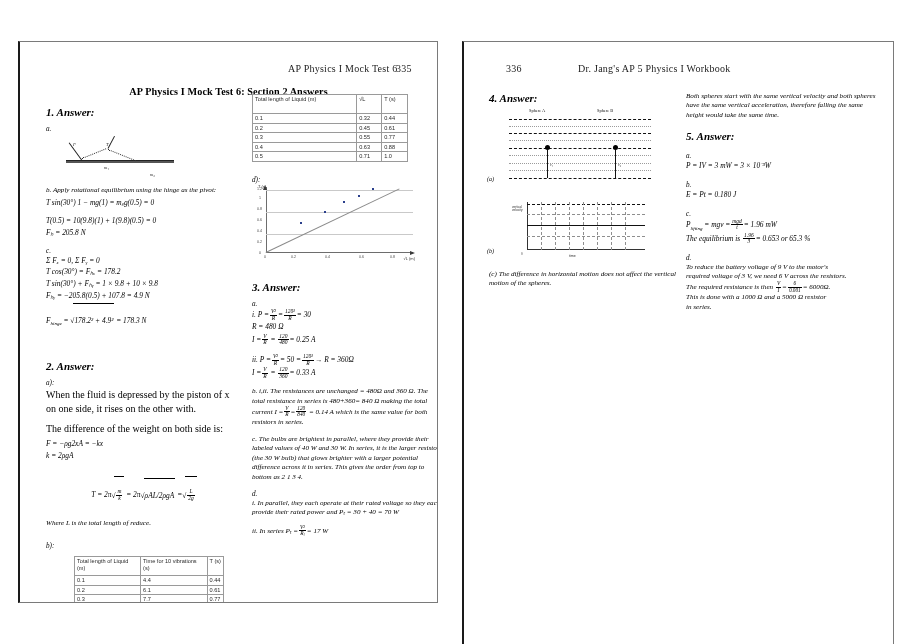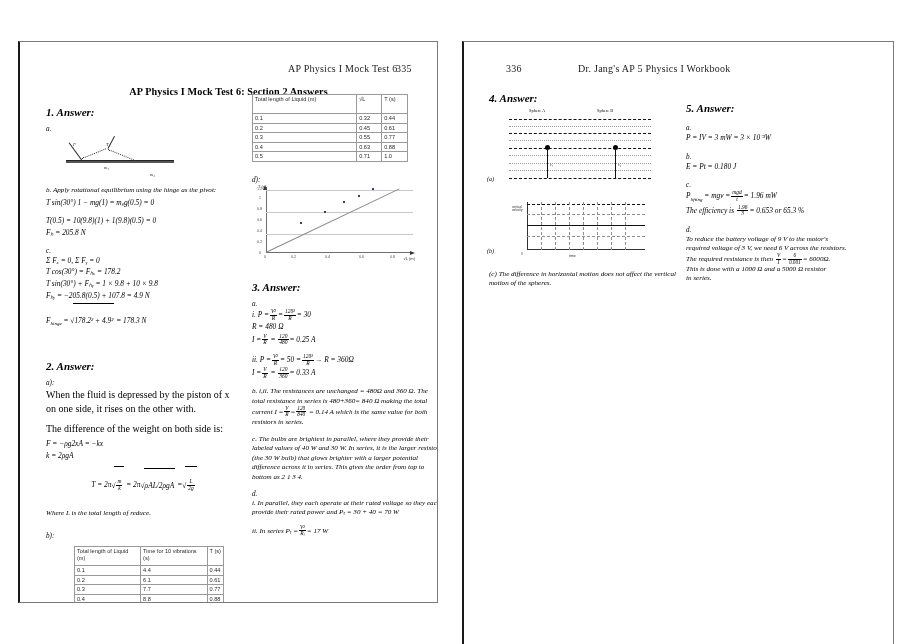--- a/index.html
+++ b/index.html
@@ -269,21 +269,21 @@
         </div>
 
         <div class="qhead" style="margin-top:22px;">2. Answer:</div>
 
         <div class="plabel" style="margin-top:7px;">a):</div>
         <div class="plain">When the fluid is depressed by the piston of x on one side, it rises on the other with.</div>
         <div class="plain" style="margin-top:7px;">The difference of the weight on both side is:</div>
         <div class="eq">F = −ρg2xA = −kx</div>
         <div class="eq">k = 2ρgA</div>
 
-        <div class="eq eqc" style="margin-top:5px;">
+        <div class="eq eqc" style="margin-top:15px;">
           <span>T = 2π</span><span class="sq"></span><span class="rad"><span class="frac"><span>m</span><span class="den">k</span></span></span>
           <span>= 2π</span><span class="sq"></span><span class="rad">ρAL/2ρgA</span>
           <span>=</span><span class="sq"></span><span class="rad"><span class="frac"><span>L</span><span class="den">2g</span></span></span>
         </div>
 
         <div class="ital" style="margin-top:5px;">Where L is the total length of reduce.</div>
 
         <div class="plabel" style="margin-top:14px;">b):</div>
 
         <table class="dt" style="margin:6px 0 0 28px; width:150px;">
@@ -485,36 +485,37 @@
           <div class="gmark" style="left:10px; bottom:2px;">0</div>
           <div class="gxlabel">time</div>
         </div>
         <div class="subfiglbl" style="position:relative; left:-2px; top:-10px;">(b)</div>
 
         <div class="ital" style="margin-top:6px;">(c) The difference in horizontal motion does not affect the vertical motion of the spheres.</div>
       </div>
 
       <div class="col" style="left:222px; width:190px; top:50px;">
 
+        <div class="ital">Both spheres start with the same vertical velocity and both spheres have the same vertical acceleration, therefore falling the same height would take the same time.</div>
 
         <div class="qhead" style="margin-top:10px;">5. Answer:</div>
 
         <div class="plabel" style="margin-top:10px;">a.</div>
         <div class="eq">P = IV = 3 mW  = 3 × 10⁻³W</div>
 
         <div class="plabel" style="margin-top:9px;">b.</div>
         <div class="eq">E  =  Pt  =  0.180 J</div>
 
         <div class="plabel" style="margin-top:9px;">c.</div>
         <div class="eq">
           <span>P</span><sub>lifting</sub>
           <span>= mgv  =</span><span class="frac"><span>mgd</span><span class="den">t</span></span><span>= 1.96 mW</span>
         </div>
         <div class="eq">
-          <span>The efficiency is</span> <span class="frac"><span>1.96</span><span class="den">3</span></span><span>= 0.653 or 65.3 %</span>
+          <span>The equilibrium is</span> <span class="frac"><span>1.96</span><span class="den">3</span></span><span>= 0.653 or 65.3 %</span>
         </div>
 
         <div class="plabel" style="margin-top:9px;">d.</div>
         <div class="ital" style="margin:0;">To reduce the battery voltage of 9 V to the motor's</div>
         <div class="ital" style="margin:0;">required voltage of 3 V, we need 6 V across the resistors.</div>
         <div class="ital" style="margin:0;">
           <span>The required resistance is then</span> <span class="frac"><span>V</span><span class="den">I</span></span><span>=</span><span class="frac"><span>6</span><span class="den">0.001</span></span><span>= 6000Ω.</span>
         </div>
         <div class="ital" style="margin:0;">This is done with a 1000 Ω and a 5000 Ω resistor</div>
         <div class="ital" style="margin:0;">in series.</div>

